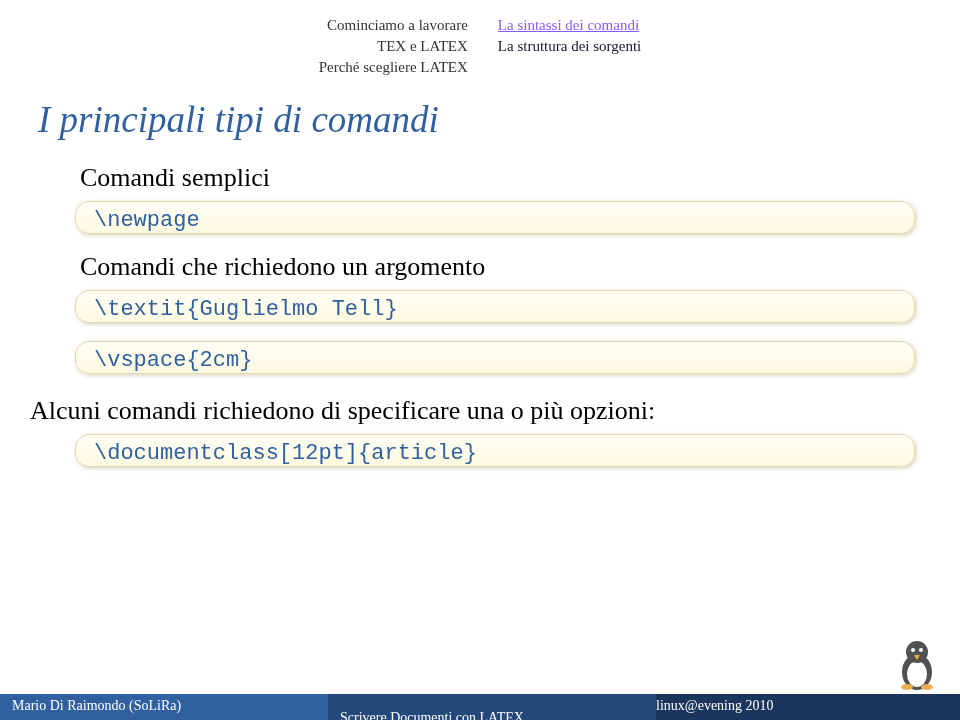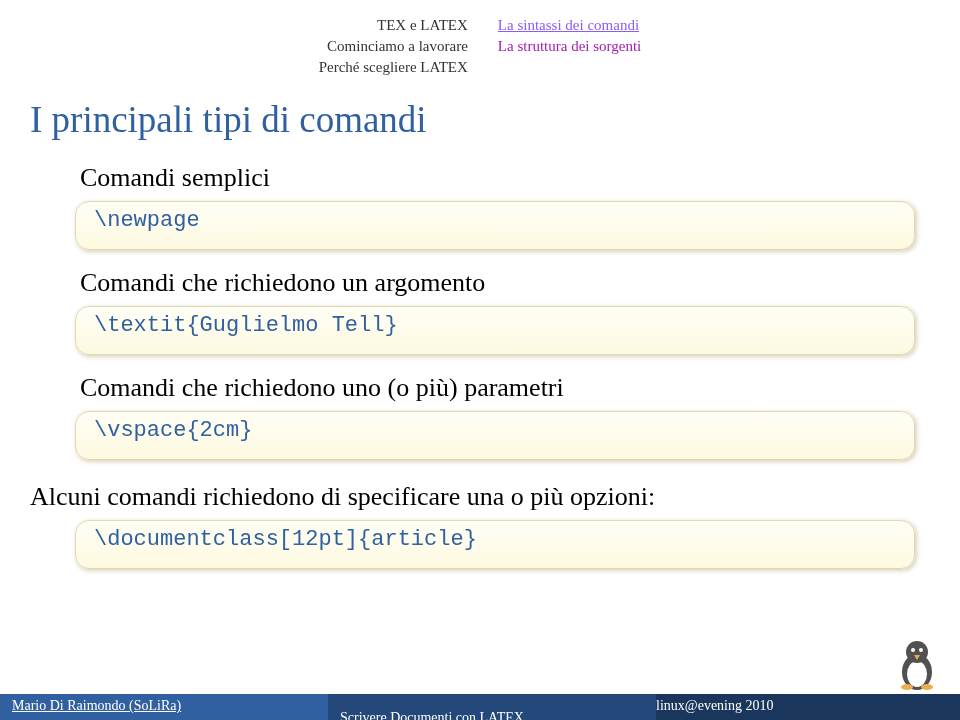--- a/index.html
+++ b/index.html
@@ -25,46 +25,47 @@
     }
     .header-right {
       text-align: left;
       line-height: 1.4;
     }
     .header-right .active {
       color: #8b5cf6;
       text-decoration: underline;
     }
     .header-right .inactive {
-      color: #a21caf;
+      color: #0f172a;
     }
     .content {
       padding: 20px 30px 0 30px;
     }
     .page-title {
       color: #3060a0;
       font-size: 37px;
       font-weight: normal;
       margin-bottom: 22px;
-      margin-left: 0px;
+      margin-left: 8px;
+      font-style: italic;
     }
     .section-label {
       font-size: 26px;
       color: #000;
       margin-left: 50px;
       margin-bottom: 8px;
     }
     .code-block {
       background: linear-gradient(to bottom, #fffef5 0%, #fdf9e0 100%);
       border: 1px solid #e0d8b0;
       border-radius: 14px;
       margin-left: 45px;
       margin-right: 15px;
       margin-bottom: 18px;
-      padding: 6px 18px 16px 18px;
+      padding: 6px 18px 0 18px;
       box-shadow: 1.5px 1.5px 4px rgba(150,130,70,0.35);
       position: relative;
     }
     .code-block::after {
       content: "";
       position: absolute;
       right: -6px;
       top: 6px;
       bottom: -6px;
       width: 6px;
@@ -90,21 +91,20 @@
       background: #3060a0;
       display: flex;
       color: #fff;
       font-size: 14px;
       align-items: stretch;
     }
     .footer-left {
       flex: 1;
       padding: 4px 12px;
       background: #3060a0;
-      text-decoration: underline;
     }
     .footer-center {
       flex: 1;
       padding: 16px 12px;
       text-align: left;
       background: #24487a;
       position: relative;
     }
     .footer-right {
       flex: 1;
@@ -119,22 +119,22 @@
       width: 50px;
       height: 60px;
       opacity: 0.85;
     }
   </style>
 </head>
 <body>
 
 <div class="header-area">
   <div class="header-left">
+    <div><span>Cominciamo a lavorare</span></div>
     <div><span>TEX e LATEX</span></div>
-    <div><span>Cominciamo a lavorare</span></div>
     <div><span>Perché scegliere LATEX</span></div>
   </div>
   <div class="header-right">
     <div class="active">La sintassi dei comandi</div>
     <div class="inactive">La struttura dei sorgenti</div>
   </div>
 </div>
 
 <div class="content">
   <h1 class="page-title">I principali tipi di comandi</h1>
@@ -142,21 +142,20 @@
   <div class="section-label">Comandi semplici</div>
   <div class="code-block">
     <span class="code-text">\newpage</span>
   </div>
 
   <div class="section-label">Comandi che richiedono un argomento</div>
   <div class="code-block">
     <span class="code-text">\textit{Guglielmo Tell}</span>
   </div>
 
-  <div class="section-label">Comandi che richiedono uno (o più) parametri</div>
   <div class="code-block">
     <span class="code-text">\vspace{2cm}</span>
   </div>
 
   <div class="options-text">Alcuni comandi richiedono di specificare una o più opzioni:</div>
   <div class="code-block">
     <span class="code-text">\documentclass[12pt]{article}</span>
   </div>
 </div>
 

